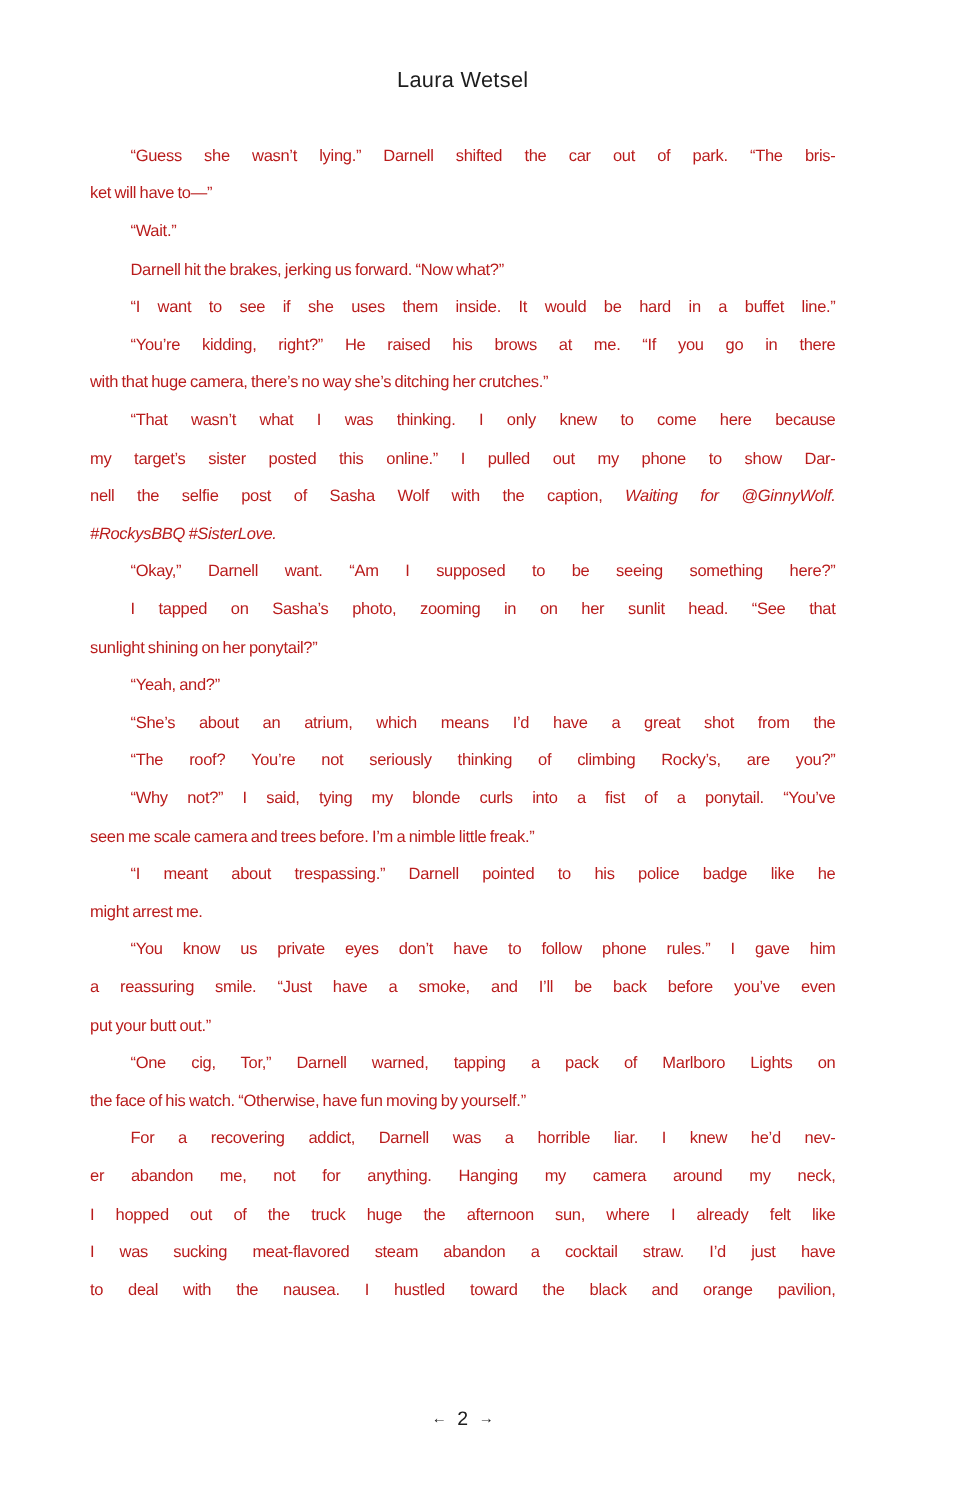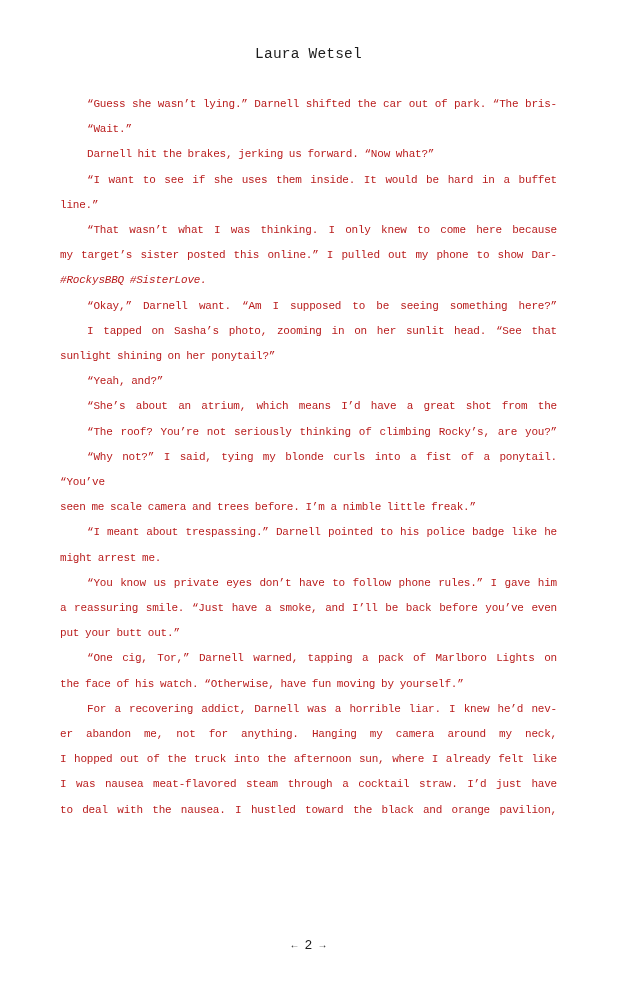--- a/index.html
+++ b/index.html
@@ -1,21 +1,21 @@
 <!DOCTYPE html>
 <html><head>
 <meta charset="utf-8">
 <style>
   html, body { margin: 0; padding: 0; background: #ffffff; }
   .page {
     position: relative;
     width: 643px;
     height: 996px;
     background: #ffffff;
-    font-family: Liberation Mono, monospace;
+    font-family: Liberation Sans, sans-serif;
     color: #151515;
     overflow: hidden;
   }
   .running-header {
     position: absolute;
     top: 46px;
     left: 60px;
     width: 497px;
     text-align: center;
     font-size: 14.5px;
@@ -59,33 +59,39 @@
 </style>
 </head>
 <body>
 
 <div class="page">
   <div class="running-header">Laura Wetsel</div>
 
   <div class="page-body">
       <div>
         <div class="line first fill"><span>“Guess she wasn’t lying.” Darnell shifted the car out of park. “The bris-</span></div>
+        <div class="line"><span>ket will have to—”</span></div>
       </div>
       <div>
         <div class="line first"><span>“Wait.”</span></div>
       </div>
       <div>
         <div class="line first"><span>Darnell hit the brakes, jerking us forward. “Now what?”</span></div>
       </div>
       <div>
         <div class="line first fill"><span>“I want to see if she uses them inside. It would be hard in a buffet line.”</span></div>
       </div>
       <div>
+        <div class="line first fill"><span>“You’re kidding, right?” He raised his brows at me. “If you go in there</span></div>
+        <div class="line"><span>with that huge camera, there’s no way she’s ditching her crutches.”</span></div>
+      </div>
+      <div>
         <div class="line first fill"><span>“That wasn’t what I was thinking. I only knew to come here because</span></div>
         <div class="line fill"><span>my target’s sister posted this online.” I pulled out my phone to show Dar-</span></div>
+        <div class="line fill"><span>nell the selfie post of Sasha Wolf with the caption, </span><span class="it">Waiting for @GinnyWolf.</span></div>
         <div class="line"><span class="it">#RockysBBQ #SisterLove.</span></div>
       </div>
       <div>
         <div class="line first fill"><span>“Okay,” Darnell want. “Am I supposed to be seeing something here?”</span></div>
       </div>
       <div>
         <div class="line first fill"><span>I tapped on Sasha’s photo, zooming in on her sunlit head. “See that</span></div>
         <div class="line"><span>sunlight shining on her ponytail?”</span></div>
       </div>
       <div>
@@ -110,22 +116,22 @@
         <div class="line fill"><span>a reassuring smile. “Just have a smoke, and I’ll be back before you’ve even</span></div>
         <div class="line"><span>put your butt out.”</span></div>
       </div>
       <div>
         <div class="line first fill"><span>“One cig, Tor,” Darnell warned, tapping a pack of Marlboro Lights on</span></div>
         <div class="line"><span>the face of his watch. “Otherwise, have fun moving by yourself.”</span></div>
       </div>
       <div>
         <div class="line first fill"><span>For a recovering addict, Darnell was a horrible liar. I knew he’d nev-</span></div>
         <div class="line fill"><span>er abandon me, not for anything. Hanging my camera around my neck,</span></div>
-        <div class="line fill"><span>I hopped out of the truck into the afternoon sun, where I already felt like</span></div>
-        <div class="line fill"><span>I was nausea meat-flavored steam through a cocktail straw. I’d just have</span></div>
+        <div class="line fill"><span>I hopped out of the truck huge the afternoon sun, where I already felt like</span></div>
+        <div class="line fill"><span>I was sucking meat-flavored steam abandon a cocktail straw. I’d just have</span></div>
         <div class="line fill"><span>to deal with the nausea. I hustled toward the black and orange pavilion,</span></div>
       </div>
     </div>
 
   <div class="page-footer">
     <span class="orn">←</span><span class="pagenum">2</span><span class="orn">→</span>
   </div>
 </div>
 
 </body></html>

